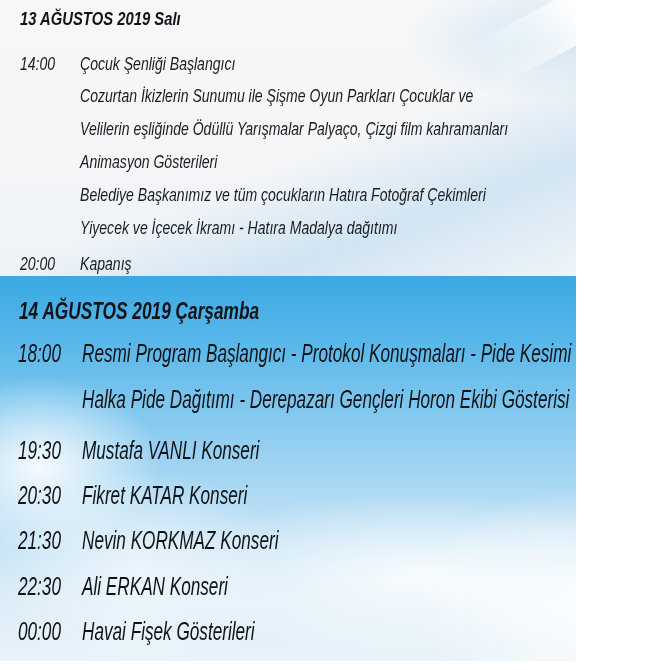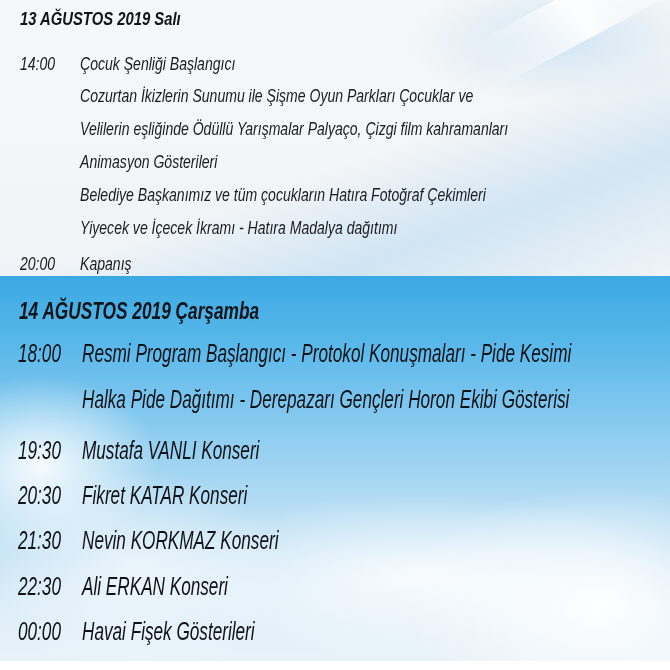--- a/index.html
+++ b/index.html
@@ -1,17 +1,17 @@
 <!DOCTYPE html>
 <html><head>
 <meta charset="utf-8">
 <style>
   html, body { margin:0; padding:0; }
   body { width:670px; height:670px; overflow:hidden; position:relative; font-family:"Liberation Sans", "DejaVu Sans", sans-serif; color:#111; }
-  .section { position:absolute; left:0; width:670px; overflow:hidden; }
+  .section { position:absolute; left:0; width:576px; overflow:hidden; }
   #day1 { top:0; height:285px;
     background:
       radial-gradient(ellipse 220px 90px at 560px 40px, rgba(180,215,240,0.55), rgba(255,255,255,0) 70%),
       linear-gradient(160deg, rgba(120,190,235,0) 55%, rgba(170,210,238,0.45) 75%, rgba(255,255,255,0.2) 100%),
       linear-gradient(180deg, #f6f7f8 0%, #f3f5f7 60%, #eef3f7 100%);
   }
   #day1 .streak { position:absolute; left:470px; top:-10px; width:220px; height:50px; transform:rotate(-28deg);
     background:linear-gradient(90deg, rgba(255,255,255,0), rgba(255,255,255,0.9), rgba(255,255,255,0)); }
   #day2 { top:276px; height:385px;
     background:

